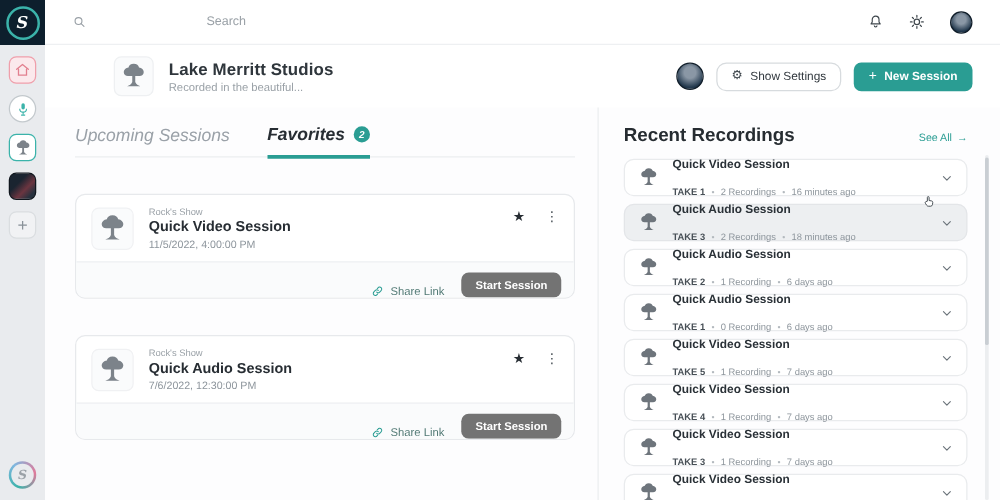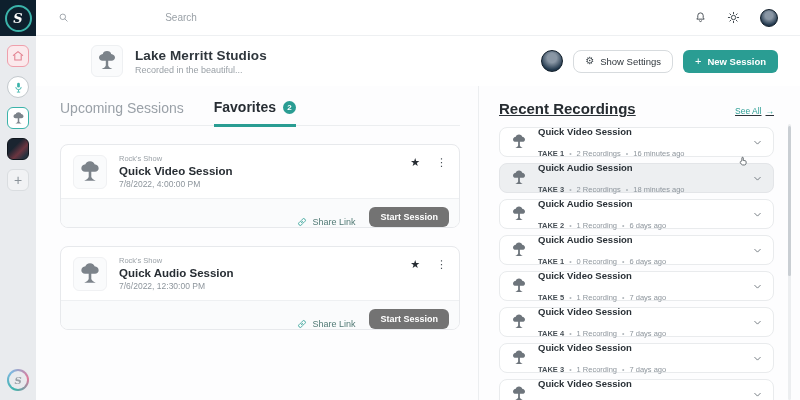--- a/index.html
+++ b/index.html
@@ -39,42 +39,42 @@
   .btn-outline { display:flex; align-items:center; gap:6px; background:#fff; border:1px solid #d7dbde; border-radius:8px; padding:5px 11px; font-size:9.5px; color:#30373d; cursor:pointer; font-weight:500; }
   .btn-teal { display:flex; align-items:center; gap:6px; background:#2a9d93; border:none; border-radius:6px; padding:6px 12px; font-size:9.5px; color:#fff; font-weight:600; cursor:pointer; }
   .gear-glyph { font-size:10px; line-height:1; color:#3f474d; }
   .plus-glyph { font-size:11px; line-height:1; font-weight:400; }
 
   .content { flex:1; display:flex; background:#fdfdfe; min-height:0; }
 
   
   .left-col { flex:1; padding:13px 18px 0 24px; min-width:0; }
   .tabs { display:flex; gap:30px; border-bottom:1px solid #eceef0; }
-  .tab { font-size:14px; padding-bottom:9px; cursor:pointer; display:flex; align-items:center; gap:7px; }
+  .tab { font-size:14px; padding-bottom:9px; cursor:pointer; display:flex; align-items:center; gap:7px;font-style:italic; }
   .tab.inactive { color:#9aa1a8; }
   .tab.active { color:#272d33; font-weight:600; border-bottom:3px solid #2a9d93; margin-bottom:-2px; }
   .tab-badge { background:#2a9d93; color:#fff; width:13px; height:13px; border-radius:50%; font-size:8px; font-weight:600; display:flex; align-items:center; justify-content:center; }
   .tab-badge:empty { display:none; }
 
-  .session-card { background:#fff; border:1px solid #e7e9ec; border-radius:8px; margin-top:18px; overflow:hidden; }
+  .session-card { background:#fff; border:1px solid #e7e9ec; border-radius:8px; margin-top:29px; overflow:hidden; }
   .sc-body { display:flex; align-items:center; padding:9px 12px; gap:12px; }
   .sc-logo { width:34px; height:34px; border-radius:6px; background:#fafbfc; border:1px solid #f0f1f3; display:flex; align-items:center; justify-content:center; color:#7c838a; flex-shrink:0; }
   .sc-show { font-size:7.5px; color:#9aa1a7; }
   .sc-title { font-size:11.5px; font-weight:700; color:#272d33; margin:2px 0; }
   .sc-date { font-size:8.5px; color:#8d959c; }
   .sc-actions { margin-left:auto; display:flex; align-items:flex-start; gap:16px; align-self:flex-start; padding-top:2px; }
   .star-icon { font-size:11px; color:#272d33; cursor:pointer; }
   .kebab-icon { font-size:11px; color:#4a5258; cursor:pointer; }
   .sc-footer { border-top:1px solid #eef0f2; background:#fafbfc; height:29px; display:flex; align-items:flex-end; justify-content:flex-end; gap:14px; padding:0 10px; }
   .share-link { display:flex; align-items:center; gap:5px; font-size:9px; color:#527a75; cursor:pointer; font-weight:500; }
   .start-btn { background:#737373; color:#fff; border:none; border-radius:6px; font-size:9px; font-weight:700; padding:5px 11px; cursor:pointer; }
 
   
   .right-col { width:322px; border-left:1px solid #eceef0; padding:14px 26px 0 20px; position:relative; flex-shrink:0; }
-  .rr-head { display:flex; align-items:baseline; justify-content:space-between;text-decoration:underline; }
+  .rr-head { display:flex; align-items:baseline; justify-content:space-between; }
   .rr-title { font-size:15px; font-weight:600; color:#262c31; }
   .see-all { font-size:8.5px; color:#2a9d93; cursor:pointer; display:flex; gap:4px; align-items:center; }
   .rr-list { margin-top:10px; }
   .rr-row { background:#fff; border:1px solid #e9ebed; border-radius:8px; height:30px; margin-bottom:6px; display:flex; align-items:center; padding:0 10px; gap:10px; cursor:pointer; }
   .rr-row.highlighted { background:#edeff1; border-color:#e3e5e8; }
   .rr-icon { color:#6e757c; flex-shrink:0; display:flex; }
   .rr-text { flex:1; min-width:0; }
   .rr-row-title { font-size:9.5px; font-weight:600; color:#2a3137; }
   .rr-meta { font-size:7.5px; color:#8d959c; margin-top:12px; display:flex; align-items:center; }
   .rr-meta .take { font-weight:700; color:#474f56; }
@@ -228,21 +228,21 @@
             <div class="session-card">
               <div class="sc-body">
                 <div class="sc-logo">
                   <svg class="ic" width="26" height="26">
                     <use href="#i-tree"></use>
                   </svg>
                 </div>
                 <div>
                   <div class="sc-show">Rock's Show</div>
                   <div class="sc-title">Quick Video Session</div>
-                  <div class="sc-date">7/8/2022, 4:00:00 PM</div>
+                  <div class="sc-date">11/5/2022, 4:00:00 PM</div>
                 </div>
                 <div class="sc-actions">
                   <span class="star-icon">★</span>
                   <span class="kebab-icon">⋮</span>
                 </div>
               </div>
               <div class="sc-footer">
                 <span class="share-link">
                   <svg class="ic" width="10" height="10" style="color:#2a9d93">
                     <use href="#i-link"></use>

